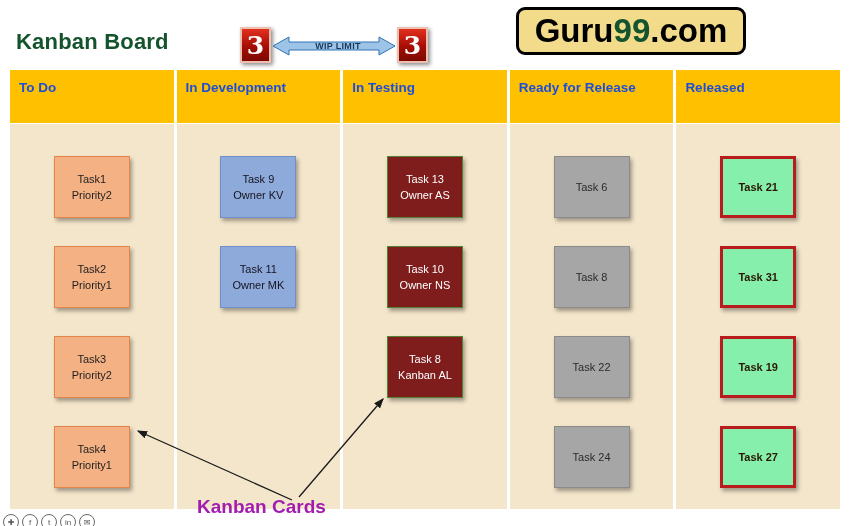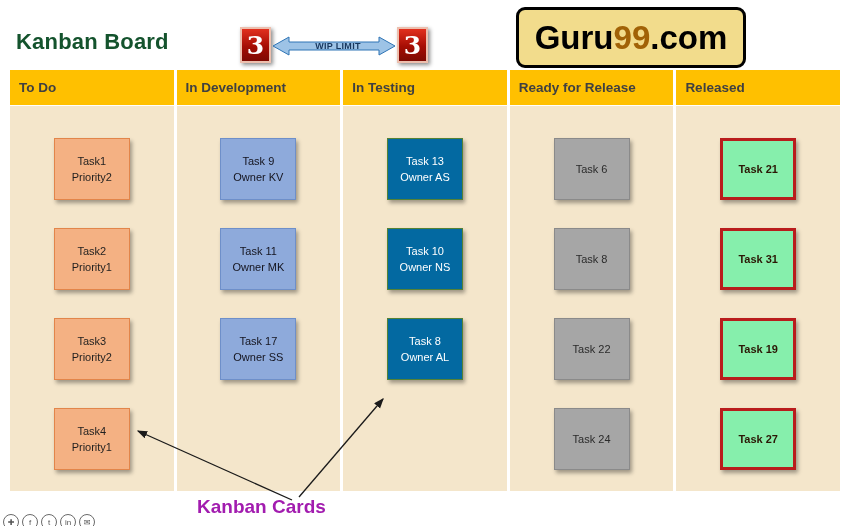--- a/index.html
+++ b/index.html
@@ -10,26 +10,26 @@
     font-family:"Liberation Sans", sans-serif;
   }
 
   
   .page-title {
     position:absolute; left:16px; top:29px;
     font-size:22px; font-weight:bold; color:#14532d; letter-spacing:0.2px;
   }
 
   .logo {
-    position:absolute; left:516px; top:7px; width:230px; height:61px;
+    position:absolute; left:516px; top:7px; width:230px; height:48px;
     background:#F2DC8C; border:3px solid #000; border-radius:9px;
     display:flex; align-items:center; justify-content:center;
     font-size:33px; font-weight:bold; color:#000;
   }
-  .logo .nn { color:#a16207; }
+  .logo .nn { color:#14532d; }
 
   .wip-box {
     position:absolute; top:27px; width:31px; height:36px;
     background:linear-gradient(180deg,#e2301e 0%,#a50d04 55%,#7d0a03 100%);
     border:2px solid #edbfae;
     color:#fff; font-family:"DejaVu Serif", serif; font-weight:bold; font-size:25px;
     display:flex; align-items:center; justify-content:center;
     box-shadow:2px 2px 4px rgba(0,0,0,.45);
   }
   .wip-left  { left:240px; }
@@ -38,40 +38,40 @@
   .wip-arrow svg { position:absolute; inset:0; }
   .wip-arrow .wip-label {
     position:absolute; inset:0; display:flex; align-items:center; justify-content:center;
     font-size:9px; font-weight:bold; color:#17375E; letter-spacing:0.3px;
   }
 
   
   .board { position:absolute; left:10px; top:70px; width:830px; }
   .board-headers { display:flex; gap:3px; }
   .col-header {
-    flex:1; height:35px; background:#FFC000;
-    color:#404040; font-weight:bold; font-size:13.5px; line-height:35px;
+    flex:1; height:53px; background:#FFC000;
+    color:#1d4ed8; font-weight:bold; font-size:13.5px; line-height:35px;
     padding-left:9px; white-space:nowrap; overflow:hidden;
   }
   .board-body { display:flex; gap:3px; margin-top:1px; height:385px; }
   .col {
     flex:1; background:#F4E6CB;
     display:flex; flex-direction:column; align-items:center;
     padding-top:32px; gap:28px;
   }
 
   .card {
     width:76px; height:62px; flex:0 0 62px;
     display:flex; flex-direction:column; align-items:center; justify-content:center;
     text-align:center; font-size:11px; line-height:16px;
     box-shadow:2px 3px 4px rgba(0,0,0,.35);
   }
   .card-todo     { background:#F4B183; border:1px solid #E2854A; color:#1f1f1f; }
   .card-dev      { background:#8EAADB; border:1px solid #6E8FC9; color:#14141e;text-align:center; }
-  .card-test     { background:#0369a1; border:1px solid #548235; color:#ffffff;text-align:center; }
+  .card-test     { background:#7f1d1d; border:1px solid #548235; color:#ffffff;text-align:center; }
   .card-ready    { background:#A6A6A6; border:1px solid #8A8A8A; color:#2b2b2b; }
   .card-released { background:#86efac; border:3px solid #b91c1c; color:#2b1705;font-weight:bold; }
 
   
   .annot-label {
     position:absolute; left:197px; top:496px;
     font-size:19px; font-weight:bold; color:#a21caf;
   }
   .annot-arrows { position:absolute; left:0; top:0; width:850px; height:526px; pointer-events:none; }
 
@@ -136,38 +136,34 @@
 
     <div class="col">
       <div class="card card-dev">
         <span>Task 9</span>
         <span>Owner KV</span>
       </div>
       <div class="card card-dev">
         <span>Task 11</span>
         <span>Owner MK</span>
       </div>
-      <div class="card card-dev">
-        <span>Task 17</span>
-        <span>Owner SS</span>
-      </div>
     </div>
 
     <div class="col">
       <div class="card card-test">
         <span>Task 13</span>
         <span>Owner AS</span>
       </div>
       <div class="card card-test">
         <span>Task 10</span>
         <span>Owner NS</span>
       </div>
       <div class="card card-test">
         <span>Task 8</span>
-        <span>Owner AL</span>
+        <span>Kanban AL</span>
       </div>
     </div>
 
     <div class="col">
       <div class="card card-ready">
         <span>Task 6</span>
       </div>
       <div class="card card-ready">
         <span>Task 8</span>
       </div>

